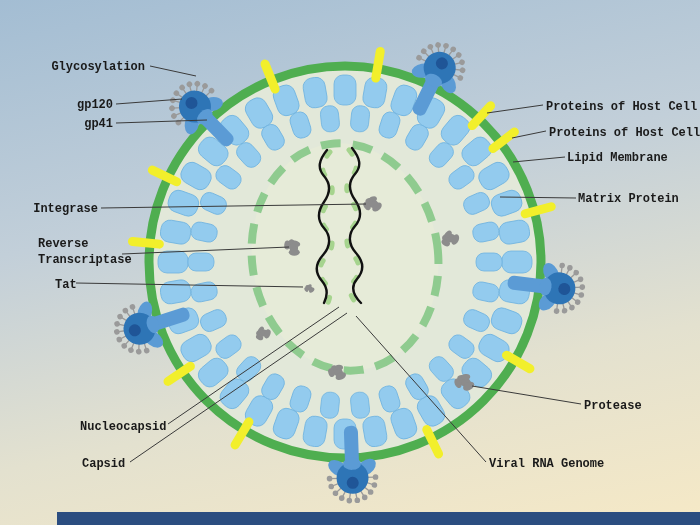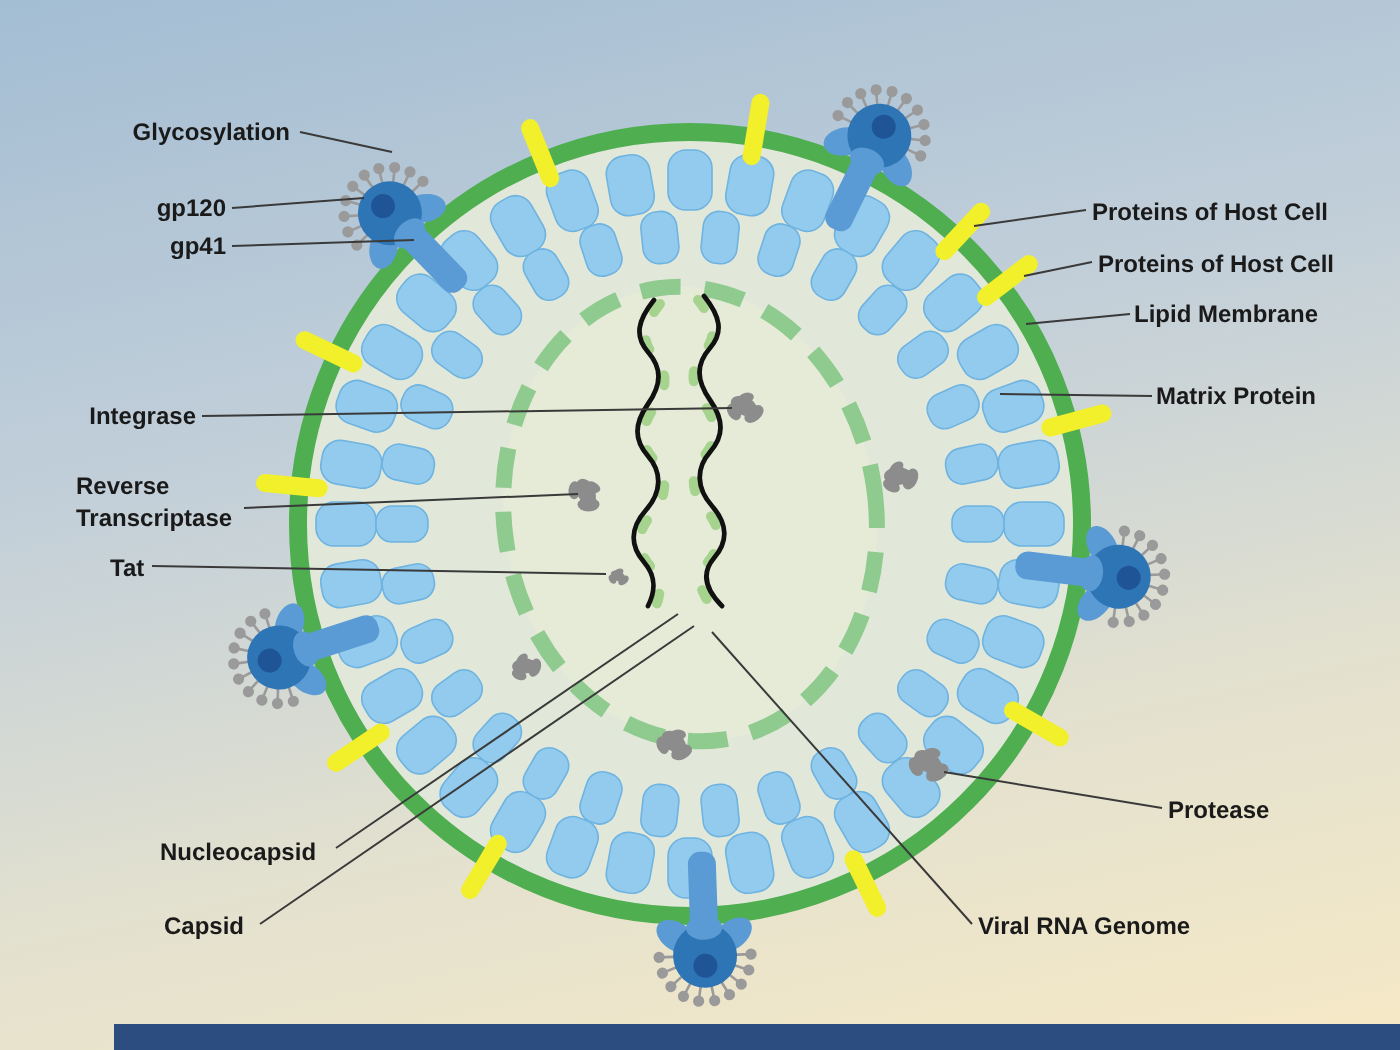--- a/index.html
+++ b/index.html
@@ -1,18 +1,18 @@
 <!DOCTYPE html>
 <html style="--background-top: #a3bdd3; --background-bottom: #f6e9c6; --membrane-green: #4fae50; --capsid-green: #8fcb8f; --interior-fill: #e2e8d9; --capsid-fill: #e6ebd8; --matrix-blue: #93cbee; --matrix-blue-edge: #6fb3e0; --spike-mid-blue: #5b9bd5; --spike-dark-blue: #2e75b6; --spike-core-blue: #1f5597; --host-protein-yellow: #f2ef2b; --enzyme-gray: #8c8c8c; --glyco-gray: #9a9a9a; --rna-black: #111111; --nucleocapsid-green: #a6d48e; --label-text: #1a1a1a; --leader-line: #3a3a3a; --footer-navy: #2b4d80;"><head>
 <meta charset="utf-8">
 <style>
   html,body{margin:0;padding:0}
   .stage{
     position:relative;width:700px;height:525px;overflow:hidden;
-    font-family:Liberation Sans, sans-serif;
+    font-family:Liberation Mono, monospace;
     background:linear-gradient(168deg,
       var(--background-top,#a3bdd3) 0%,
       #c2cfd9 38%, #e3e1cf 70%,
       var(--background-bottom,#f6e9c6) 100%);
   }
   svg{position:absolute;left:0;top:0}
   .footer{position:absolute;left:57px;right:0;bottom:0;height:13px;
     background:var(--footer-navy,#2b4d80)}
   .lbl{font-size:12px;font-weight:bold;fill:var(--label-text,#1a1a1a)}
   .end{text-anchor:end}

